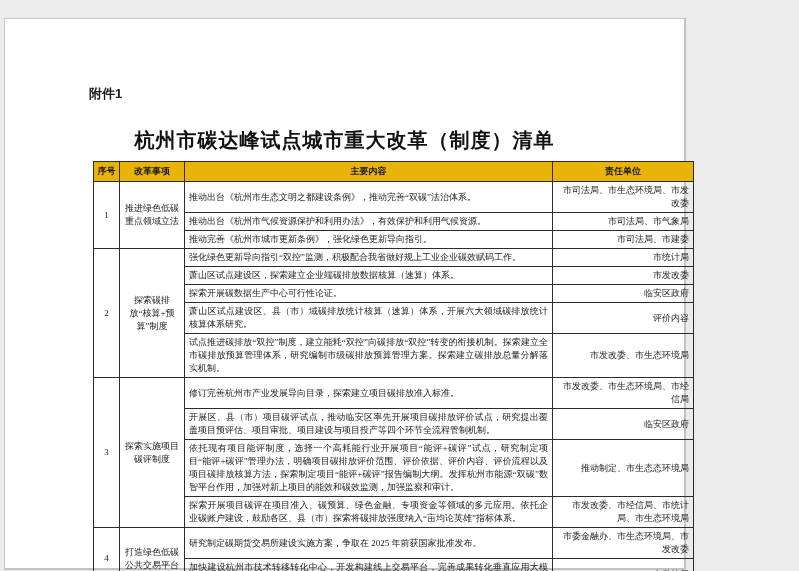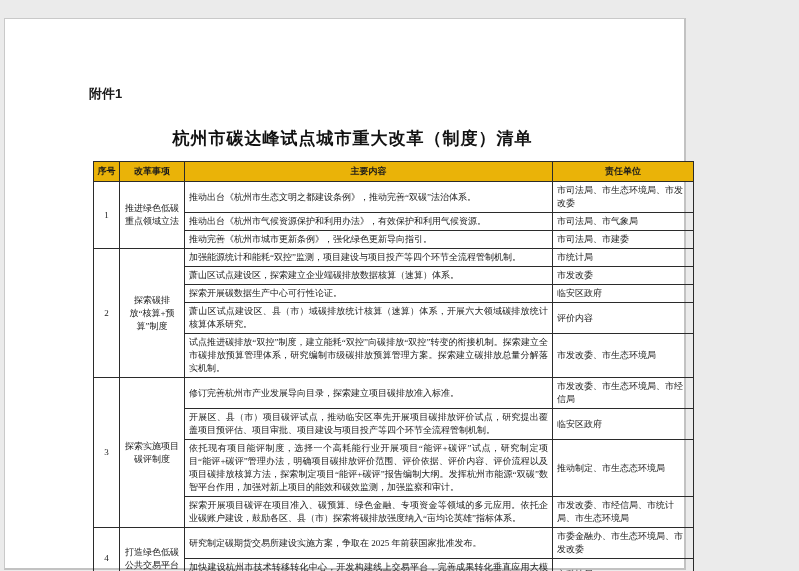--- a/index.html
+++ b/index.html
@@ -19,41 +19,40 @@
     box-sizing:border-box;
     margin-top:12px;
   }
   .attachment{
     position:absolute;left:84px;top:66px;
     font-size:13px;font-weight:bold;color:#1a1a1a;
     font-family:"Liberation Sans","DejaVu Sans",sans-serif;
   }
   .doc-title{
     position:absolute;left:0;top:108px;width:100%;
-    text-align:center;font-size:17px;font-weight:bold;color:#111;
+    text-align:center;font-size:20px;font-weight:bold;color:#111;
     letter-spacing:1px;
-    padding-left:8px;
   }
   table.reform{
     position:absolute;left:88px;top:142px;
     width:600px;border-collapse:collapse;table-layout:fixed;
   }
   table.reform th,table.reform td{
     border:1px solid #2b2b2b;
     font-size:9px;line-height:13px;color:#1a1a1a;
     padding:2px 4px;vertical-align:middle;
     box-sizing:border-box;word-break:break-all;
   }
   table.reform th{
     font-weight:bold;text-align:center;padding:3px 2px;background:#eab308;
   }
   td.col-no{text-align:center;font-size:10px;}
   td.col-reform{text-align:center;padding:2px 5px;}
   td.col-content{text-align:left;text-align:justify;}
-  td.col-units{text-align:left;}
+  td.col-units{text-align:right;}
 </style>
 </head>
 <body>
 
 <div class="page">
   <div class="attachment">附件1</div>
   <div class="doc-title">杭州市碳达峰试点城市重大改革（制度）清单</div>
 
   <table class="reform">
     <colgroup>
@@ -81,21 +80,21 @@
           <td class="col-content">推动出台《杭州市气候资源保护和利用办法》，有效保护和利用气候资源。</td>
           <td class="col-units">市司法局、市气象局</td>
         </tr>
         <tr>
           <td class="col-content">推动完善《杭州市城市更新条例》，强化绿色更新导向指引。</td>
           <td class="col-units">市司法局、市建委</td>
         </tr>
         <tr>
           <td class="col-no" rowspan="5">2</td>
           <td class="col-reform" rowspan="5">探索碳排放“核算+预算”制度</td>
-          <td class="col-content">加强能源统计和能耗“双控”监测，项目建设与项目投产等四个环节全流程管制机制。</td>
+          <td class="col-content">强化绿色更新导向指引“双控”监测，积极配合我省做好规上工业企业碳效赋码工作。</td>
           <td class="col-units">市统计局</td>
         </tr>
         <tr>
           <td class="col-content">萧山区试点建设区，探索建立企业端碳排放数据核算（速算）体系。</td>
           <td class="col-units">市发改委</td>
         </tr>
         <tr>
           <td class="col-content">探索开展碳数据生产中心可行性论证。</td>
           <td class="col-units">临安区政府</td>
         </tr>

